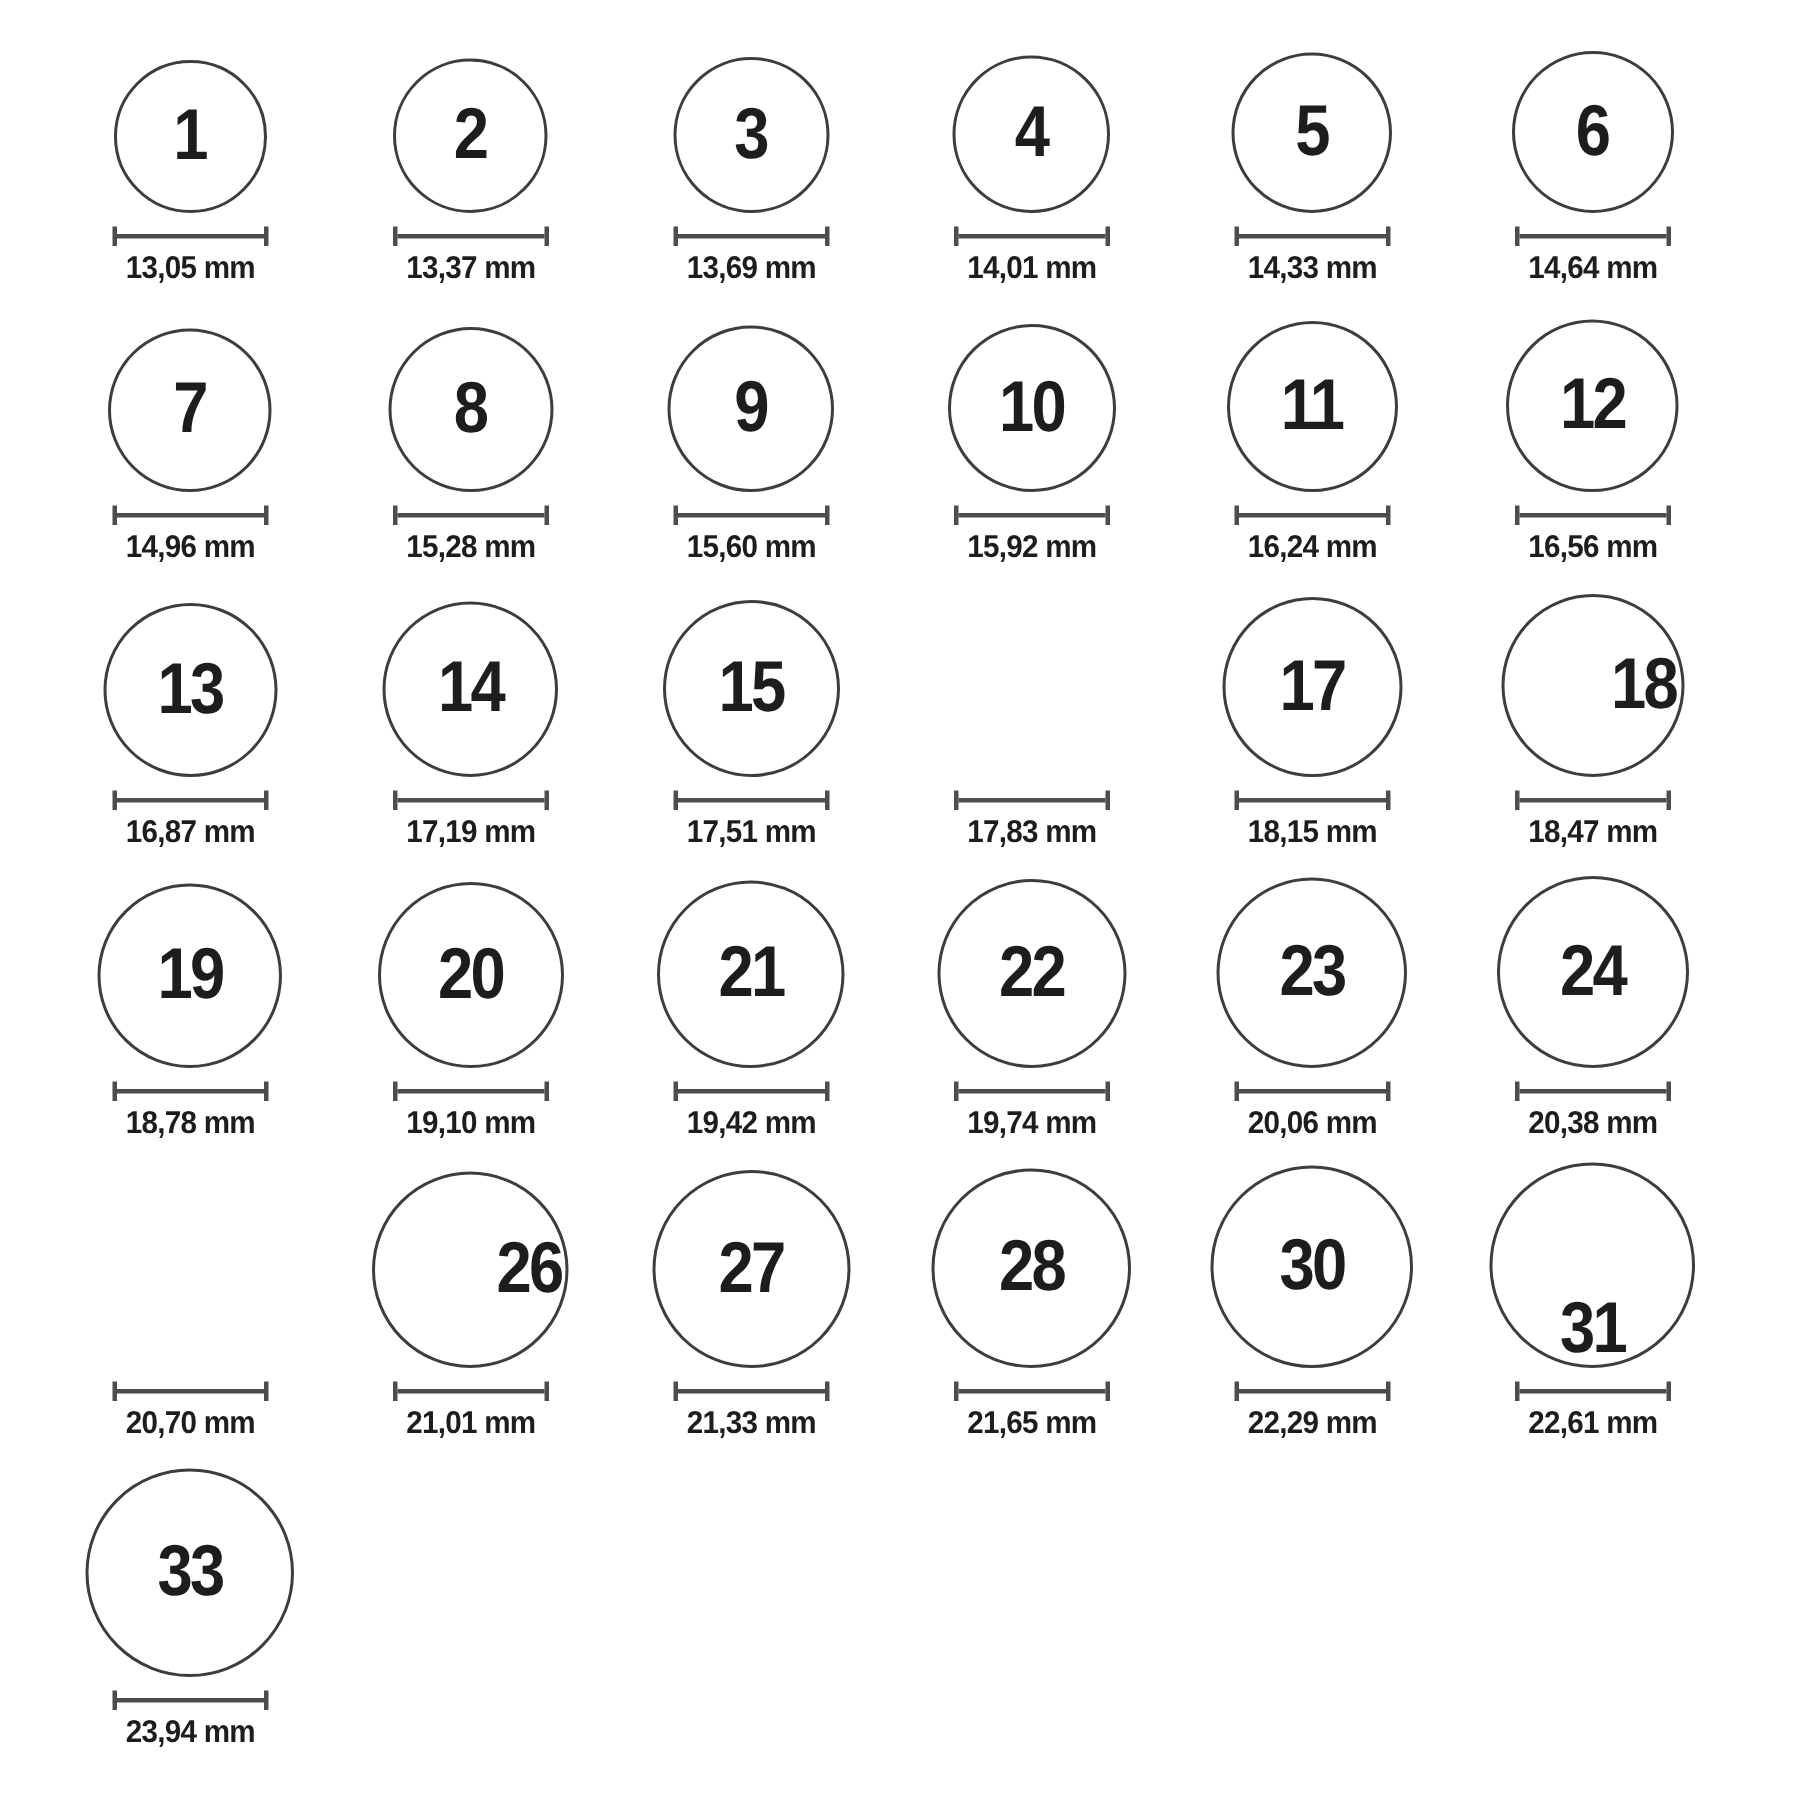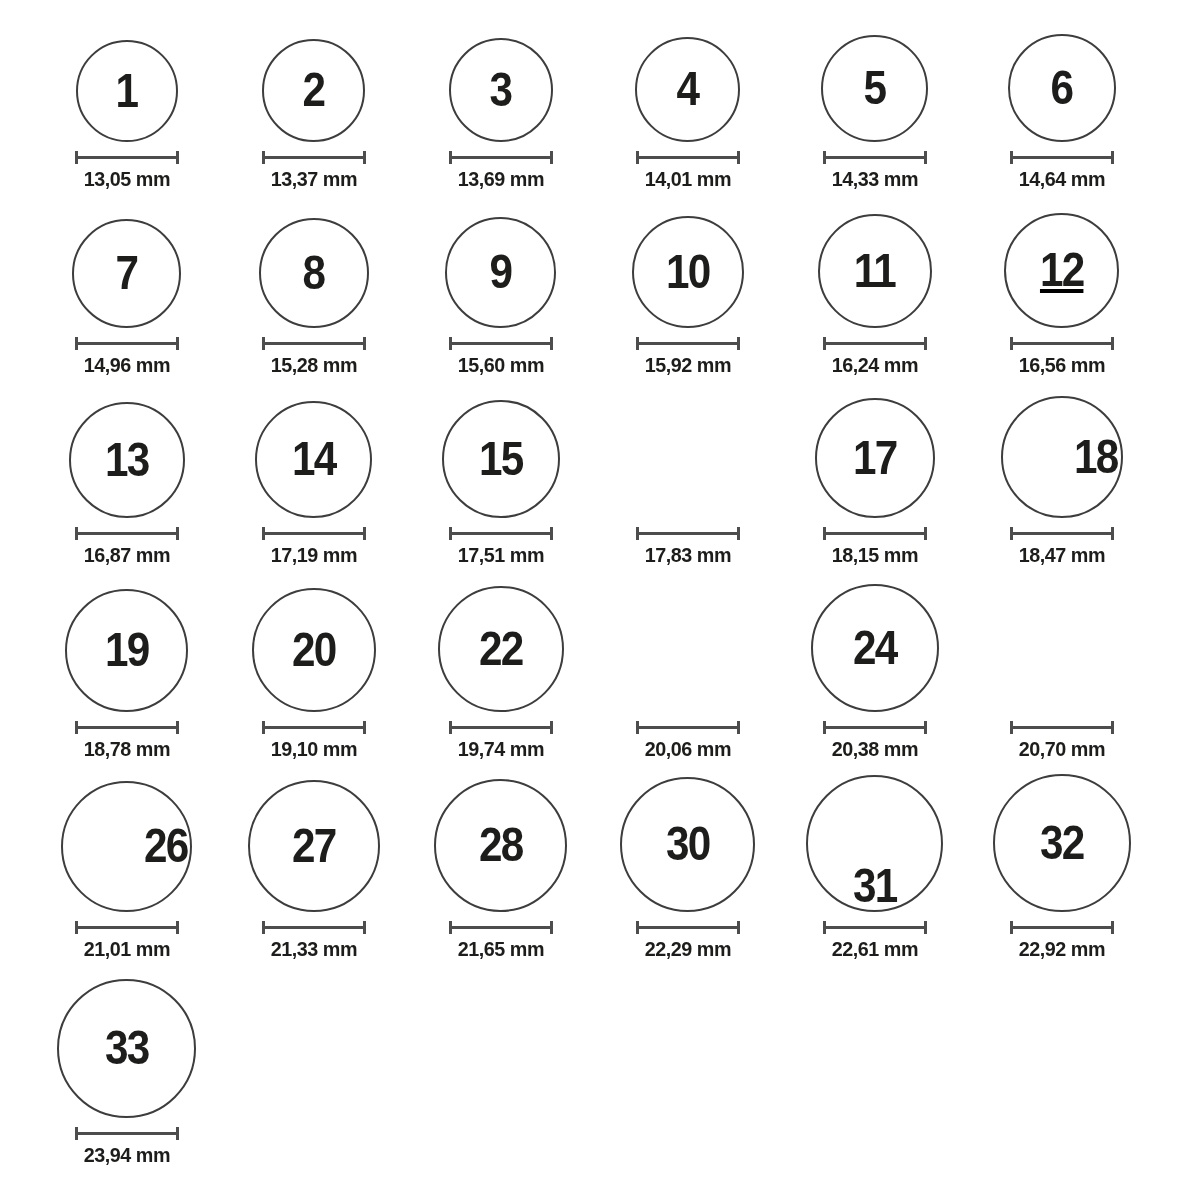--- a/index.html
+++ b/index.html
@@ -153,21 +153,21 @@
 
   <div class="cell">
     <div class="circle" style="width: 114px; height: 114px;">
       <span class="num">11</span>
     </div>
     <div class="ruler"></div>
     <div class="label">16,24 mm</div>
   </div>
 
   <div class="cell">
-    <div class="circle" style="width: 115px; height: 115px; text-decoration: underline;">
+    <div class="circle" style="width: 115px; height: 115px;">
       <span class="num">12</span>
     </div>
     <div class="ruler"></div>
     <div class="label">16,56 mm</div>
   </div>
 
   <div class="cell">
     <div class="circle" style="width: 116px; height: 116px;">
       <span class="num">13</span>
     </div>
@@ -221,30 +221,40 @@
   </div>
 
   <div class="cell">
     <div class="circle" style="width: 124px; height: 124px;">
       <span class="num">20</span>
     </div>
     <div class="ruler"></div>
     <div class="label">19,10 mm</div>
   </div>
 
+  <div class="cell">
+    <div class="circle" style="width: 125px; height: 125px;">
+      <span class="num">21</span>
+    </div>
+    <div class="ruler"></div>
+    <div class="label">19,42 mm</div>
+  </div>
 
   <div class="cell">
     <div class="circle" style="width: 126px; height: 126px;">
       <span class="num">22</span>
     </div>
     <div class="ruler"></div>
     <div class="label">19,74 mm</div>
   </div>
 
   <div class="cell">
+    <div class="circle" style="width: 127px; height: 127px;">
+      <span class="num">23</span>
+    </div>
     <div class="ruler"></div>
     <div class="label">20,06 mm</div>
   </div>
 
   <div class="cell">
     <div class="circle" style="width: 128px; height: 128px;">
       <span class="num">24</span>
     </div>
     <div class="ruler"></div>
     <div class="label">20,38 mm</div>
@@ -289,27 +299,20 @@
   </div>
 
   <div class="cell">
     <div class="circle" style="width: 137px; height: 137px; align-items: flex-end;">
       <span class="num">31</span>
     </div>
     <div class="ruler"></div>
     <div class="label">22,61 mm</div>
   </div>
 
-  <div class="cell">
-    <div class="circle" style="width: 138px; height: 138px;">
-      <span class="num">32</span>
-    </div>
-    <div class="ruler"></div>
-    <div class="label">22,92 mm</div>
-  </div>
 
   <div class="cell">
     <div class="circle" style="width: 139px; height: 139px;">
       <span class="num">33</span>
     </div>
     <div class="ruler"></div>
     <div class="label">23,94 mm</div>
   </div>
 </div>
 

